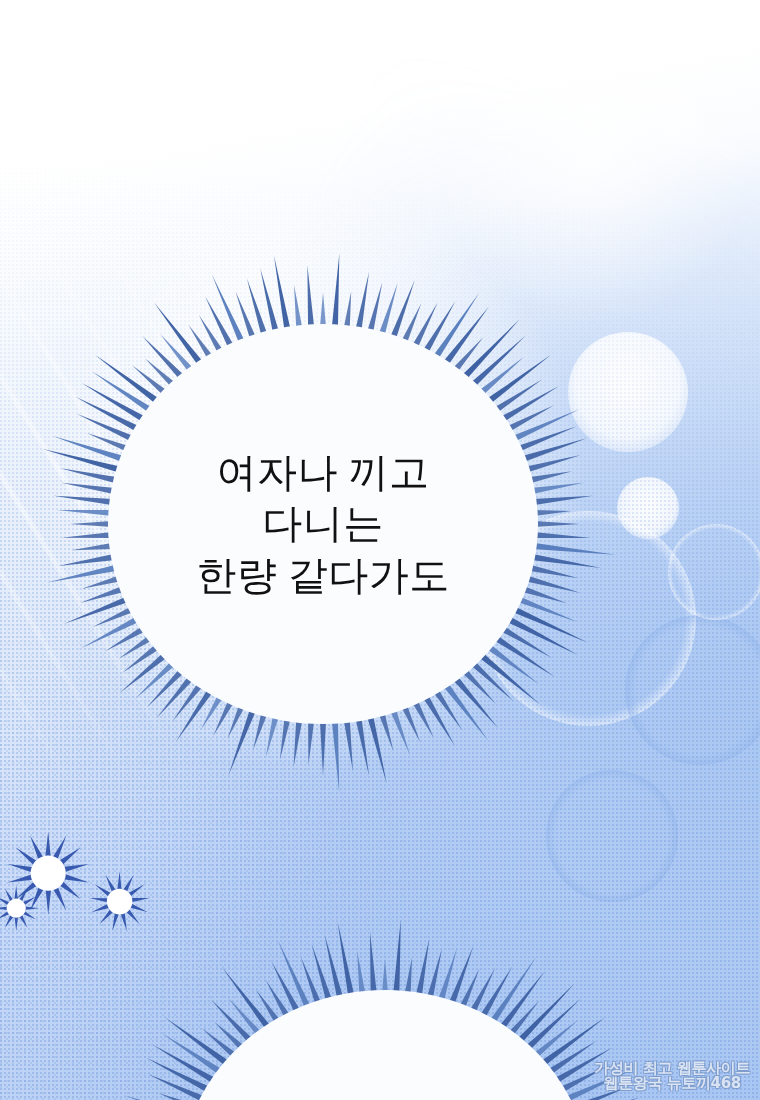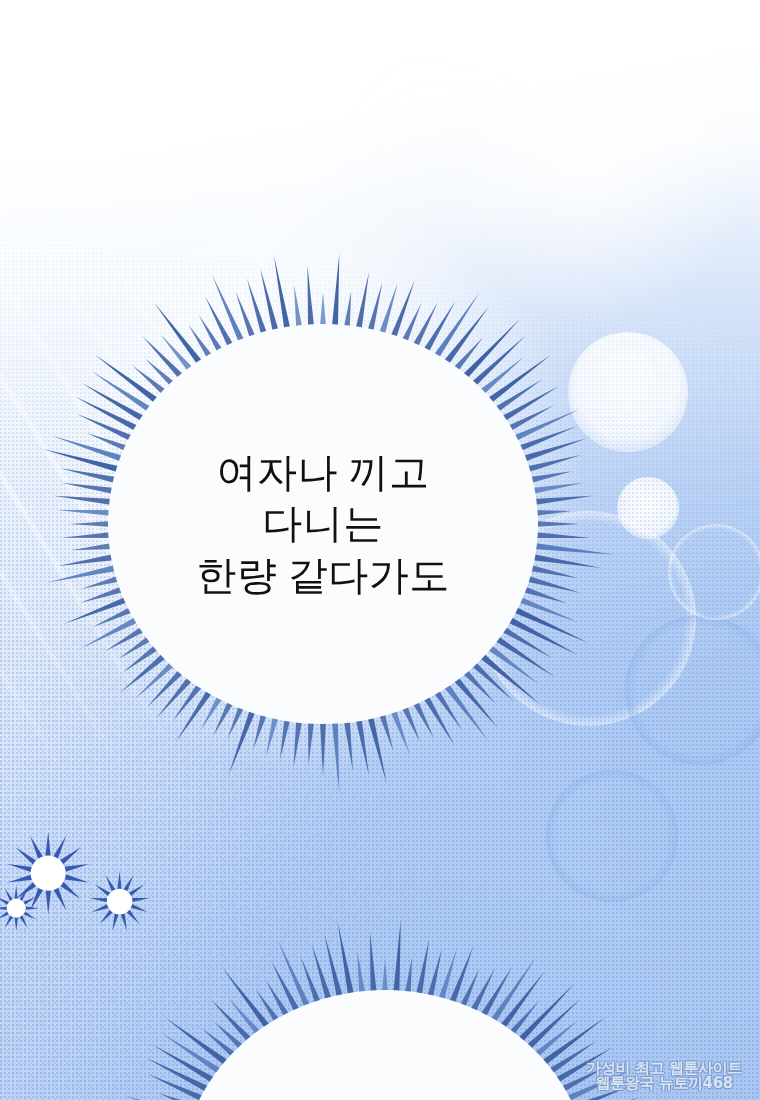--- a/index.html
+++ b/index.html
@@ -152,21 +152,21 @@
     font-weight: 400;
     line-height: 1.28;
     letter-spacing: 0.5px;
     white-space: pre;
     -webkit-font-smoothing: antialiased;
   }
 
   
   #watermark {
     position: absolute;
-    right: 18px;
+    right: 10px;
     bottom: 8px;
     text-align: center;
     line-height: 1.04;
     user-select: none;
     pointer-events: none;
   }
   .wm-line {
     font-family: "DejaVu Sans", sans-serif;
     font-weight: 700;
     color: rgba(255,255,255,0.78);

